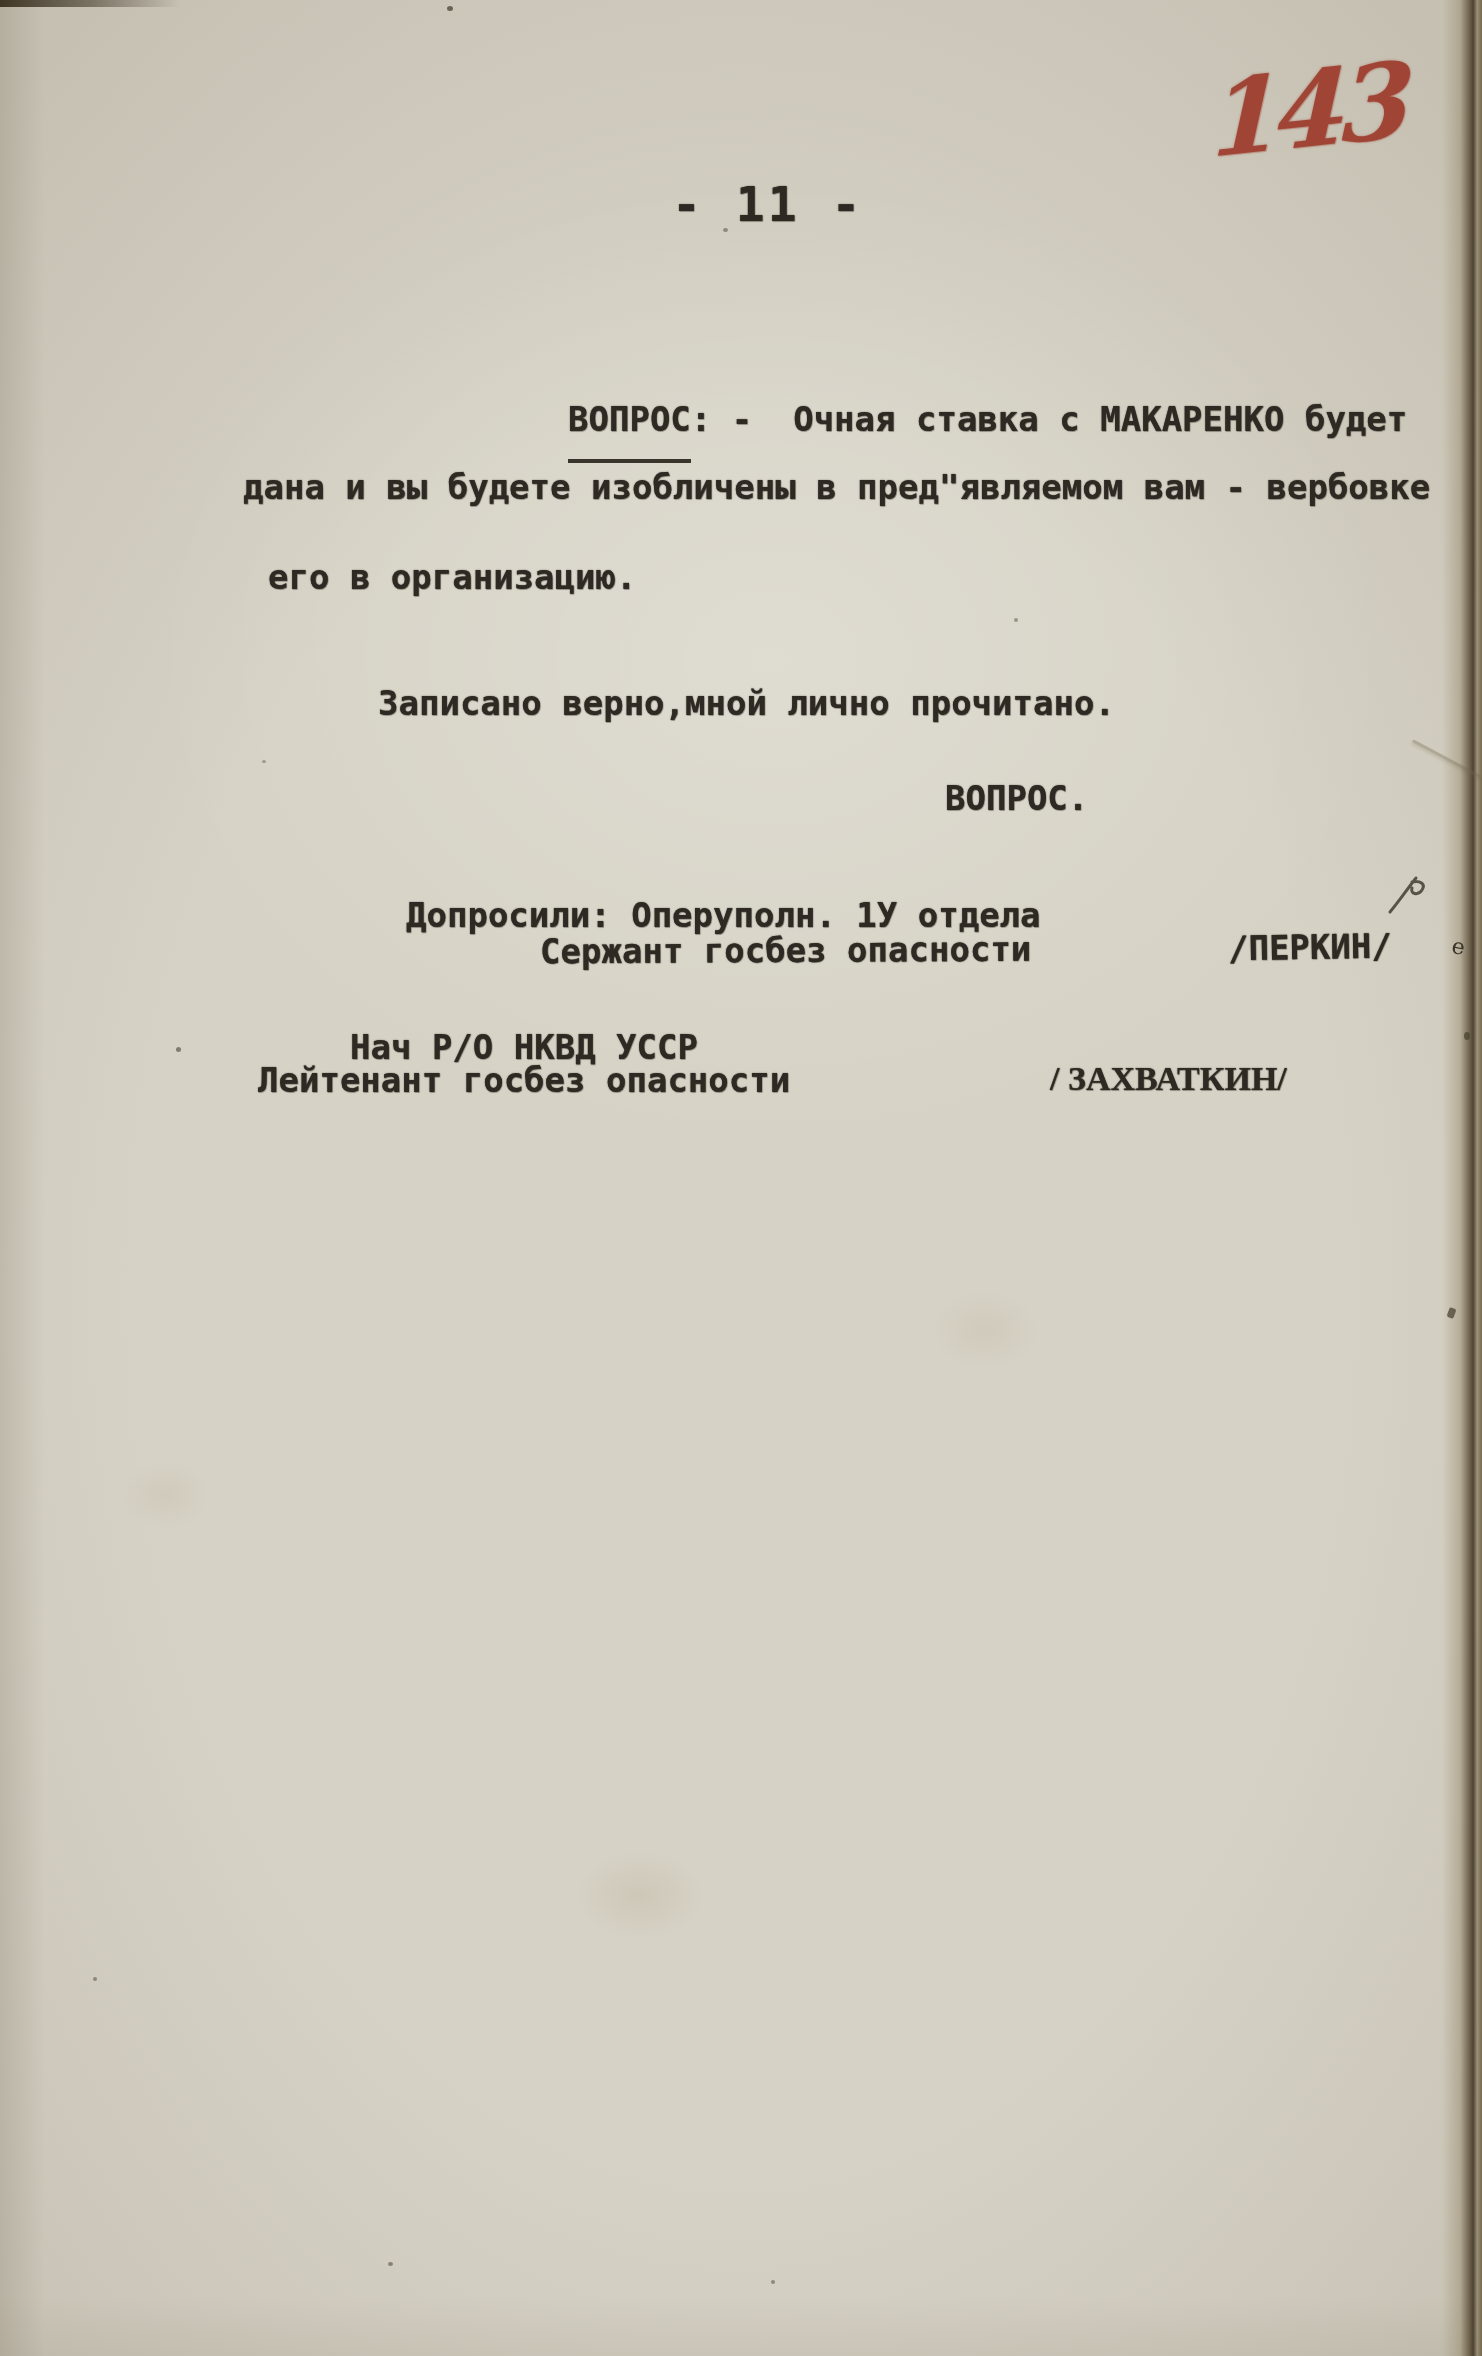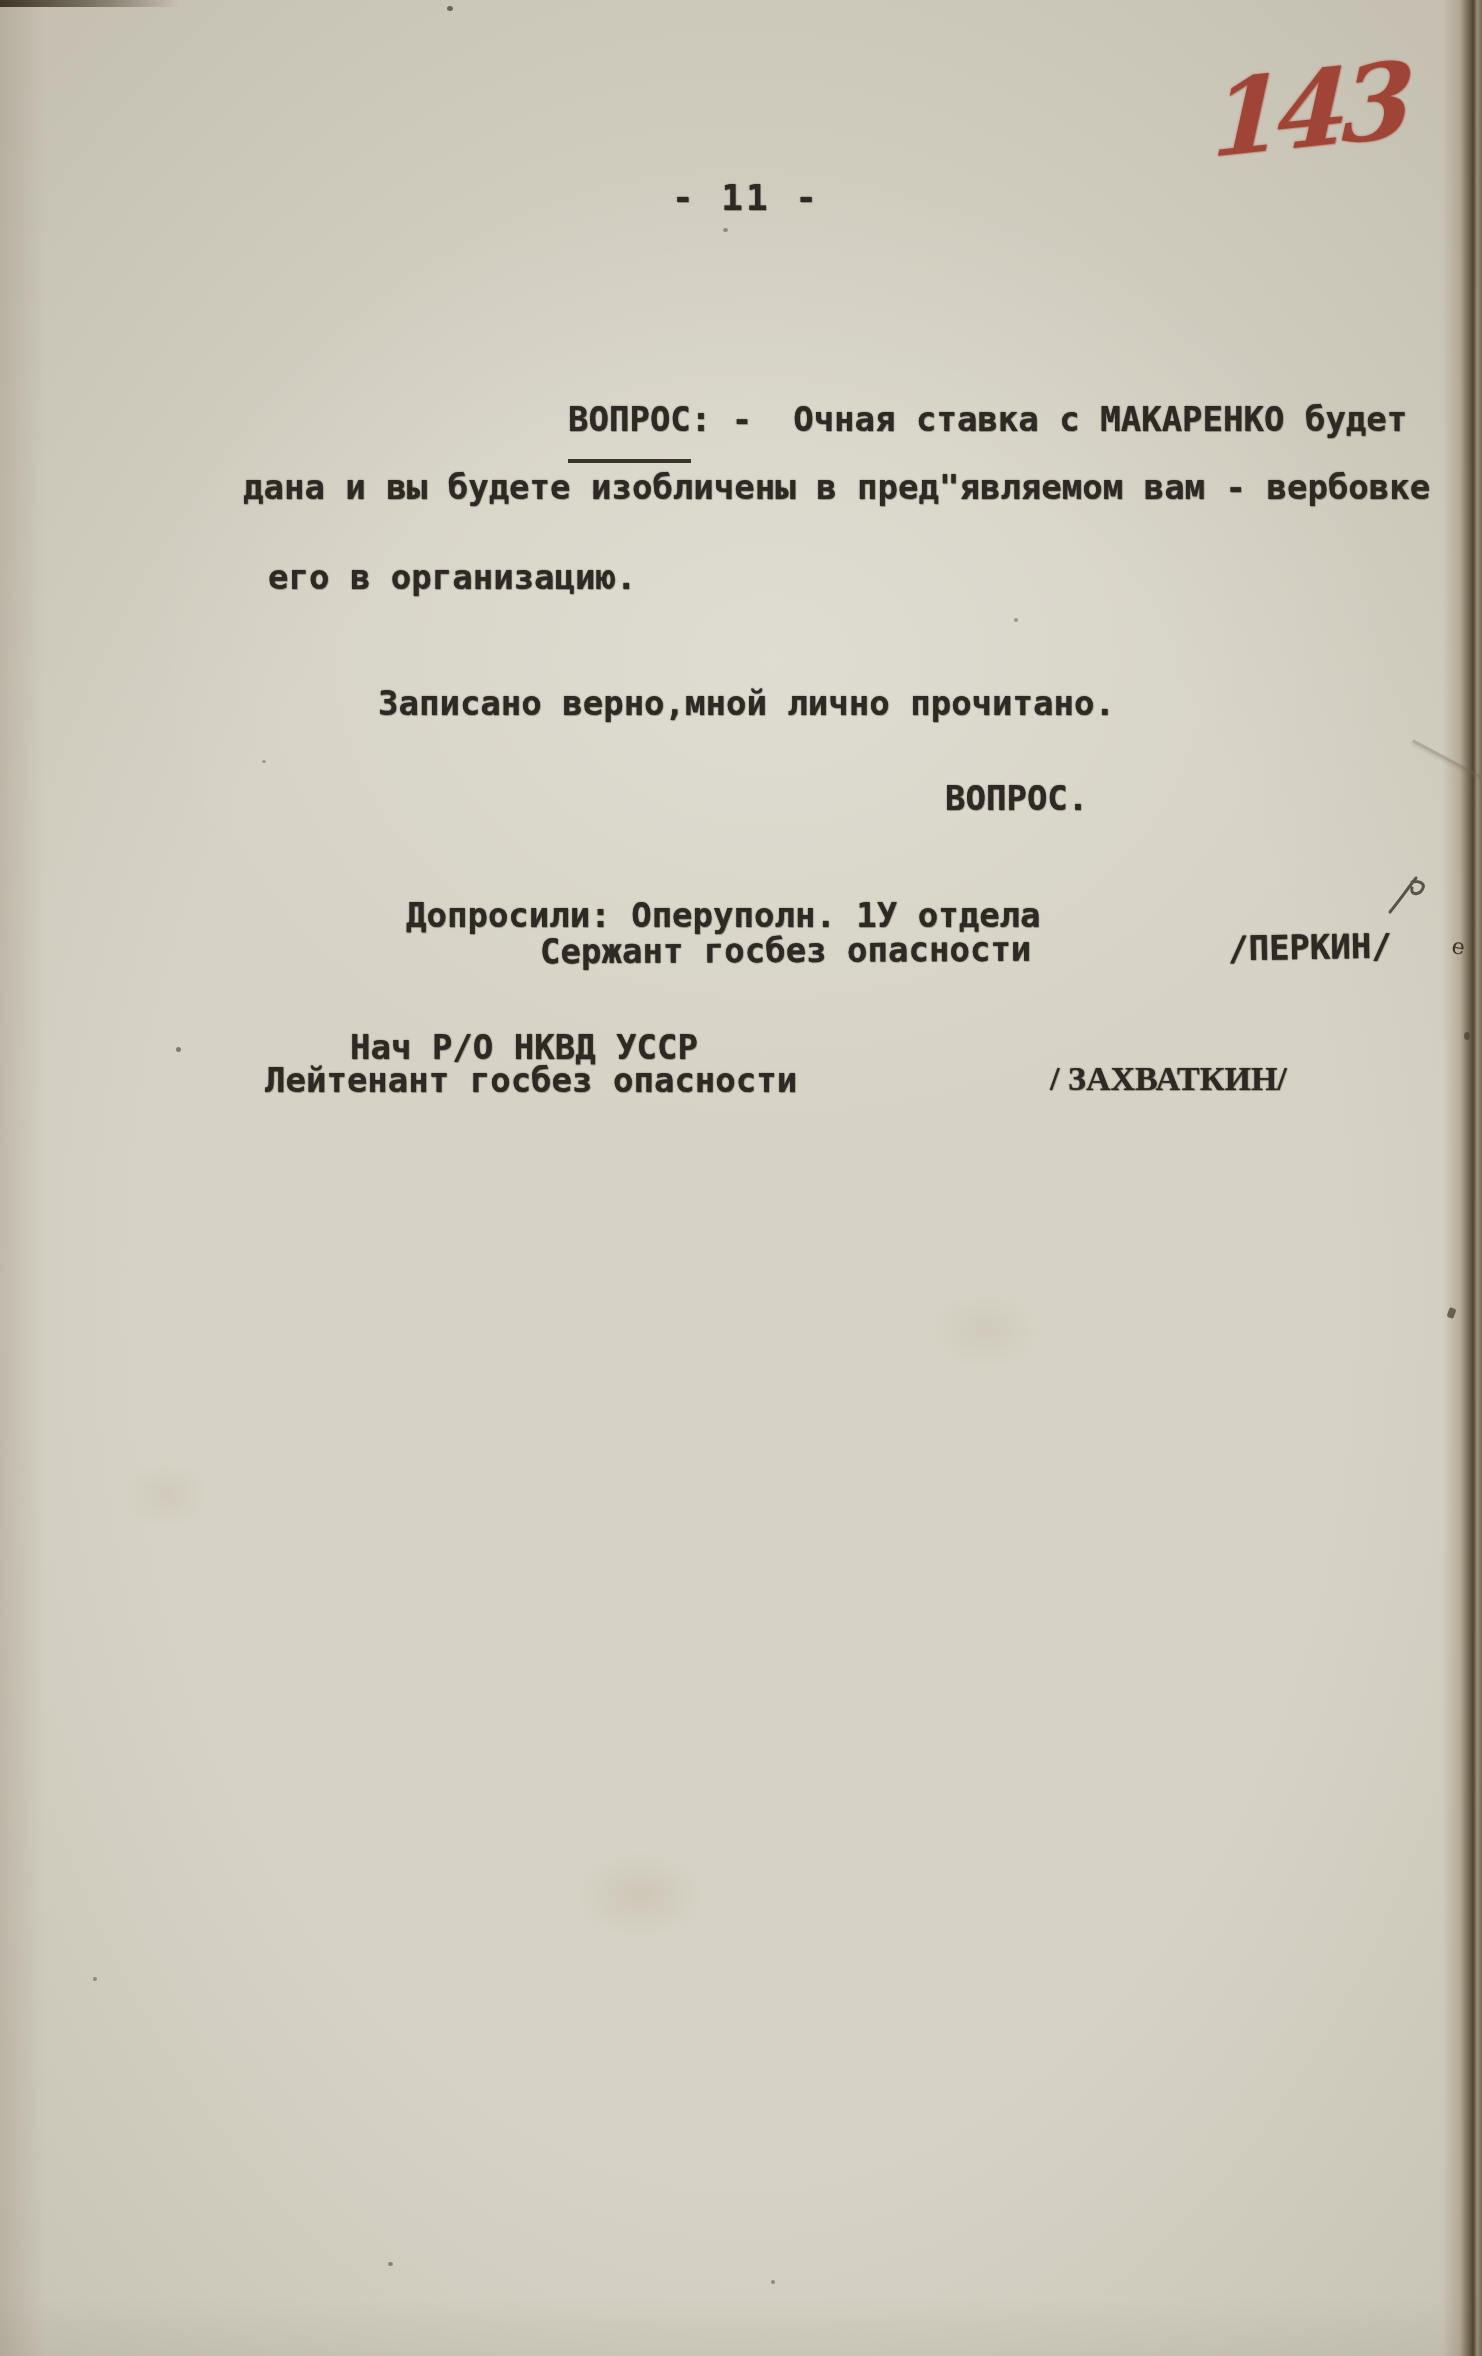--- a/index.html
+++ b/index.html
@@ -72,36 +72,36 @@
   .pen-mark{position:absolute;left:1382px;top:872px;}
   .pen-mark2{position:absolute;left:1452px;top:934px;font-family:"DejaVu Serif",serif;font-size:22px;color:#3a342a;transform:rotate(10deg);}
 </style>
 </head>
 <body>
 
 <div class="page">
 
   <div class="handwritten">143</div>
 
-  <div class="typed" style="left:672px;top:180px;font-size:36px;letter-spacing:3px;">- 11 -</div>
+  <div class="typed" style="left:672px;top:180px;font-size:48px;letter-spacing:3px;">- 11 -</div>
 
   <div class="typed" style="left:568px;top:402px;"><span class="underlined">ВОПРОС</span><span>: -  Очная ставка с МАКАРЕНКО будет</span></div>
   <div class="typed" style="left:243px;top:470px;text-align:right;">дана и вы будете изобличены в пред"являемом вам - вербовке</div>
   <div class="typed" style="left:268px;top:560px;">его в организацию.</div>
 
   <div class="typed" style="left:378px;top:662px;margin-top:24px;">Записано верно,мной лично прочитано.</div>
 
   <div class="typed" style="left:945px;top:781px;">ВОПРОС.</div>
 
   <div class="typed" style="left:406px;top:898px;">Допросили: Оперуполн. 1У отдела</div>
   <div class="typed" style="left:540px;top:933px;transform:rotate(-0.3deg);">Сержант госбез опасности</div>
   <div class="typed" style="left:1228px;top:930px;transform:rotate(-1deg);">/ПЕРКИН/</div>
 
   <div class="typed" style="left:303px;top:1030px;margin-left:47px;">Нач Р/О НКВД УССР</div>
-  <div class="typed" style="left:265px;top:1063px;">Лейтенант госбез опасности</div>
+  <div class="typed" style="left:258px;top:1063px;">Лейтенант госбез опасности</div>
   <div class="typed" style="left:1050px;top:1062px;font-family:Liberation Serif, serif;">/ ЗАХВАТКИН/</div>
 
   <div class="edge-right"></div>
   <div class="edge-top"></div>
   <div class="crease"></div>
   <div class="stain s1"></div>
   <div class="stain s2"></div>
   <div class="stain s3"></div>
 
   <span class="speck" style="left:447px;top:6px;width:6px;height:5px;"></span>

